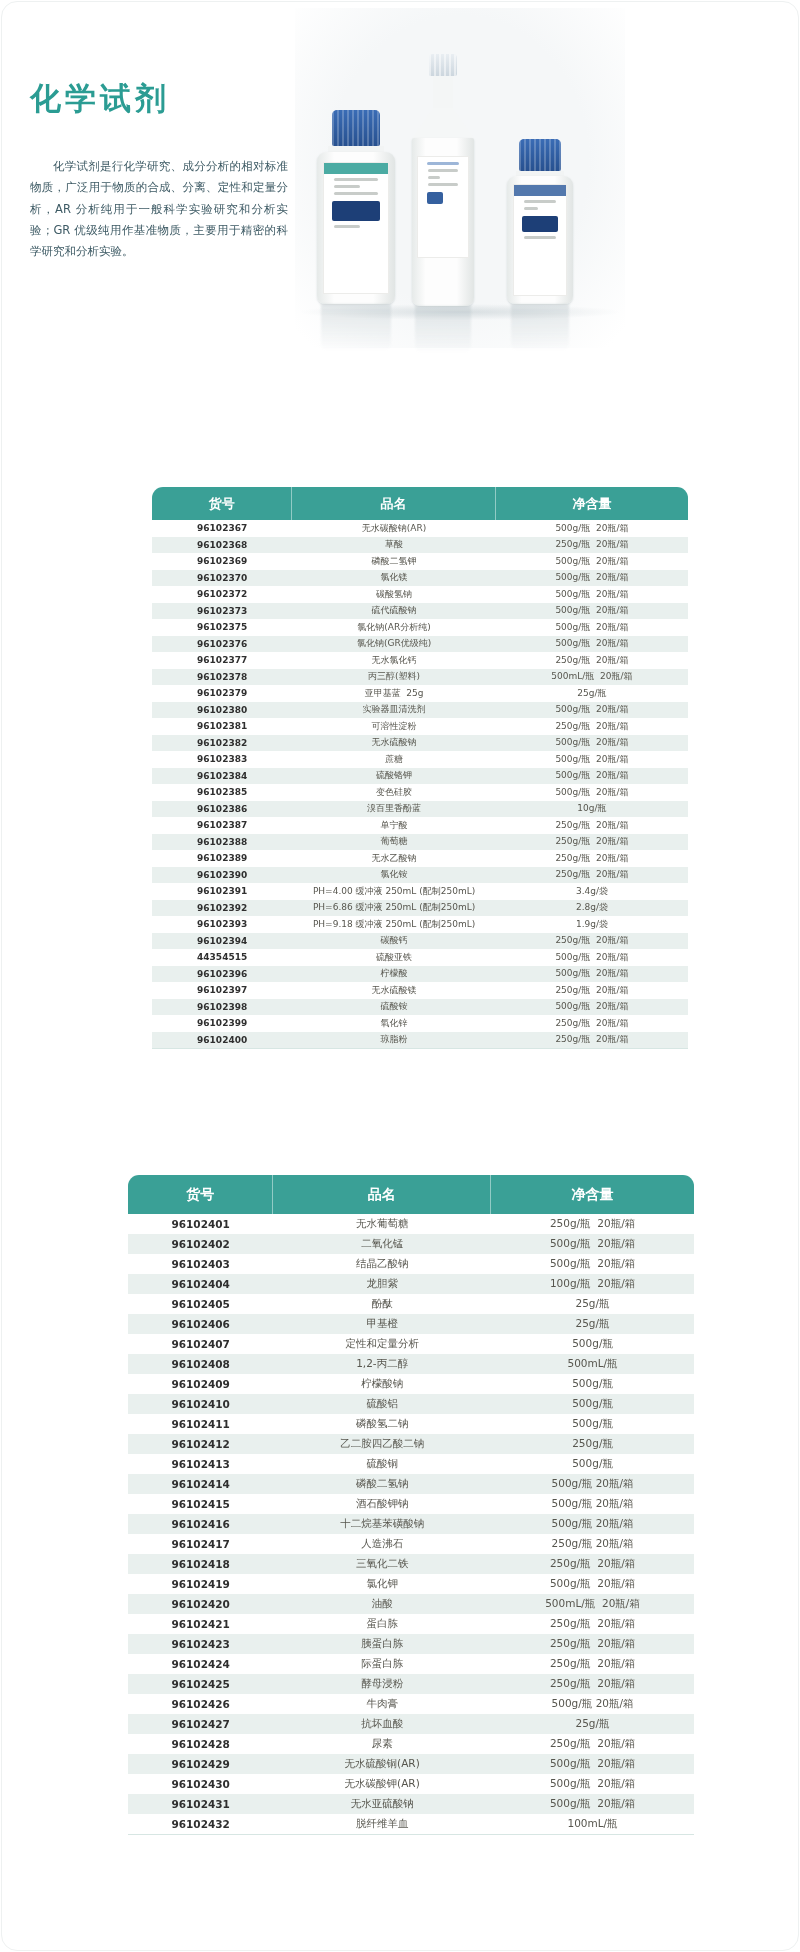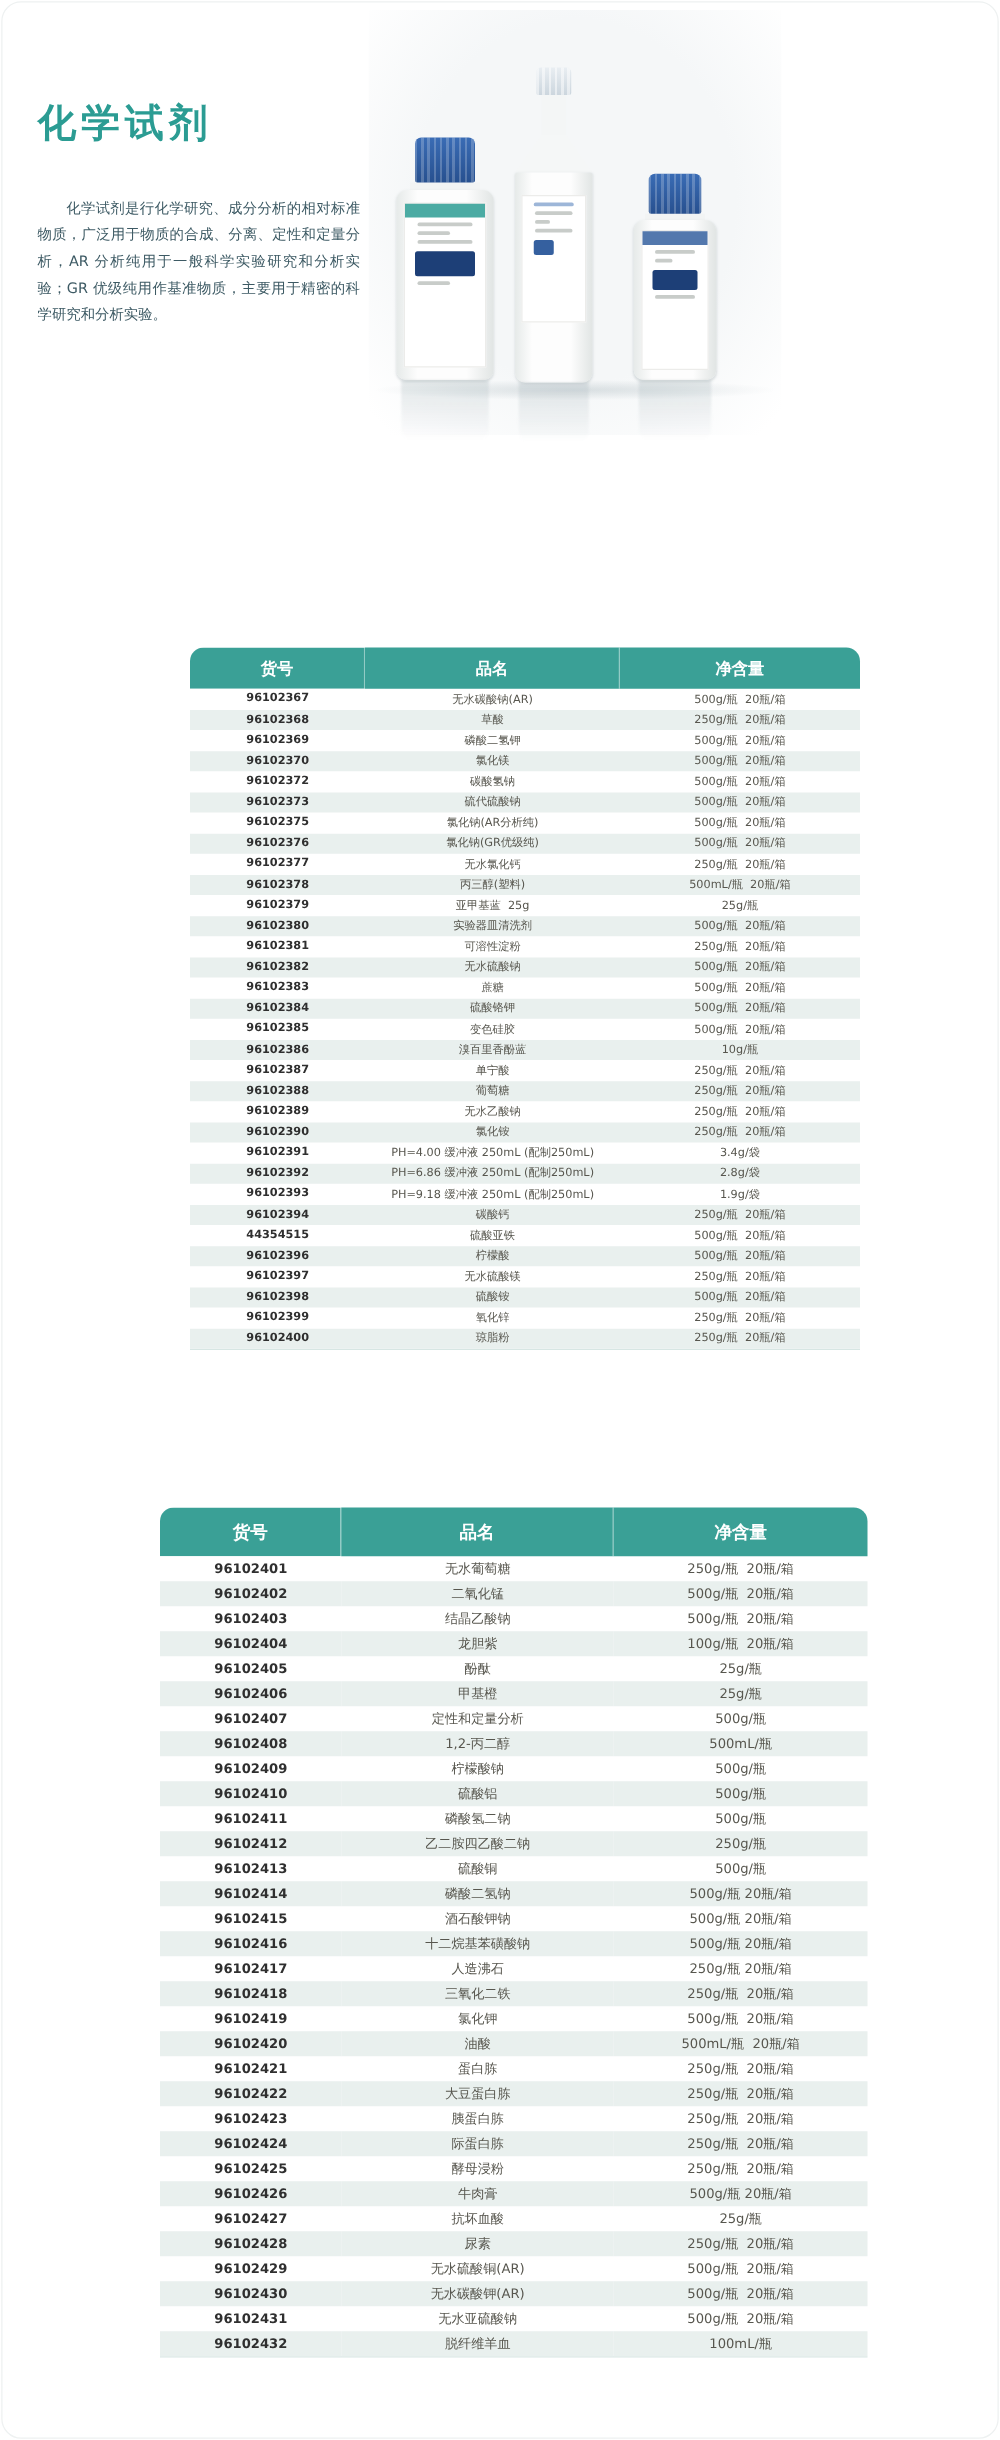--- a/index.html
+++ b/index.html
@@ -58,21 +58,21 @@
   thead th{
     background:var(--table-header-bg,#3aa096);color:#fff;font-weight:700;text-align:center;
     border-right:1px solid rgba(255,255,255,.45);
   }
   thead th:last-child{border-right:none;}
   thead th:first-child{border-radius:11px 0 0 0;}
   thead th:last-child{border-radius:0 11px 0 0;}
   tbody td{text-align:center;color:#57564e;white-space:pre;overflow:hidden;}
   tbody td.code{color:#2f2f2f;font-weight:600;}
   tbody tr:nth-child(even) td{background:var(--row-stripe,#e9f0ee);}
-  .tbl{position:absolute;margin-top:31px;}
+  .tbl{position:absolute;}
   #table1{left:152px;top:487px;width:536px;border-bottom:1px solid #d7e6e3;}
   #table1 thead th{height:31px;font-size:13px;}
   #table1 tbody td{height:16.5px;font-size:9px;padding:0 3px;}
   #table2{left:128px;top:1175px;width:566px;border-bottom:1px solid #d7e6e3;}
   #table2 thead th{height:37px;font-size:14px;}
   #table2 tbody td{height:20px;font-size:10.5px;padding:0 3px;}
   .w1{width:26%;} .w2{width:38%;} .w3{width:36%;}
   .v1{width:25.5%;} .v2{width:38.5%;} .v3{width:36%;}
 </style>
 </head>
@@ -417,25 +417,20 @@
         <td class="code">96102420</td>
         <td>油酸</td>
         <td>500mL/瓶  20瓶/箱</td>
       </tr>
       <tr>
         <td class="code">96102421</td>
         <td>蛋白胨</td>
         <td>250g/瓶  20瓶/箱</td>
       </tr>
       <tr>
-        <td class="code">96102422</td>
-        <td>大豆蛋白胨</td>
-        <td>250g/瓶  20瓶/箱</td>
-      </tr>
-      <tr>
         <td class="code">96102423</td>
         <td>胰蛋白胨</td>
         <td>250g/瓶  20瓶/箱</td>
       </tr>
       <tr>
         <td class="code">96102424</td>
         <td>际蛋白胨</td>
         <td>250g/瓶  20瓶/箱</td>
       </tr>
       <tr>

